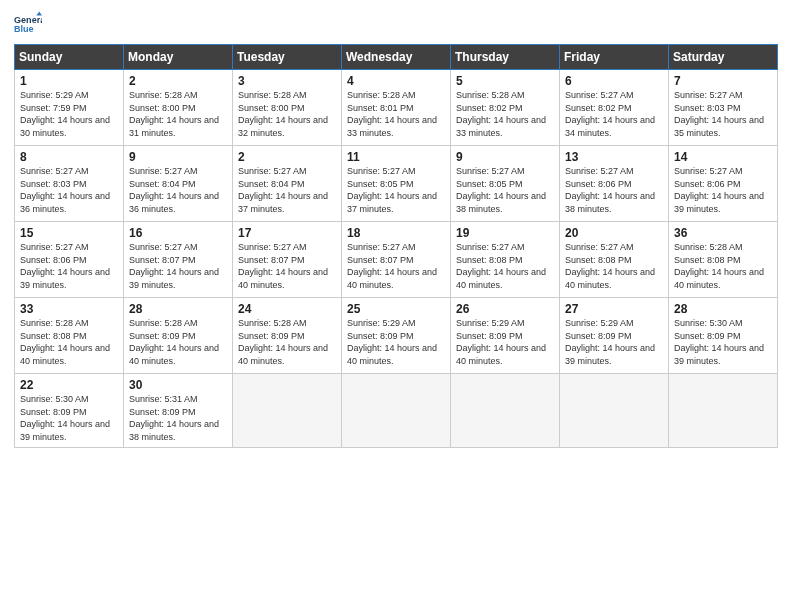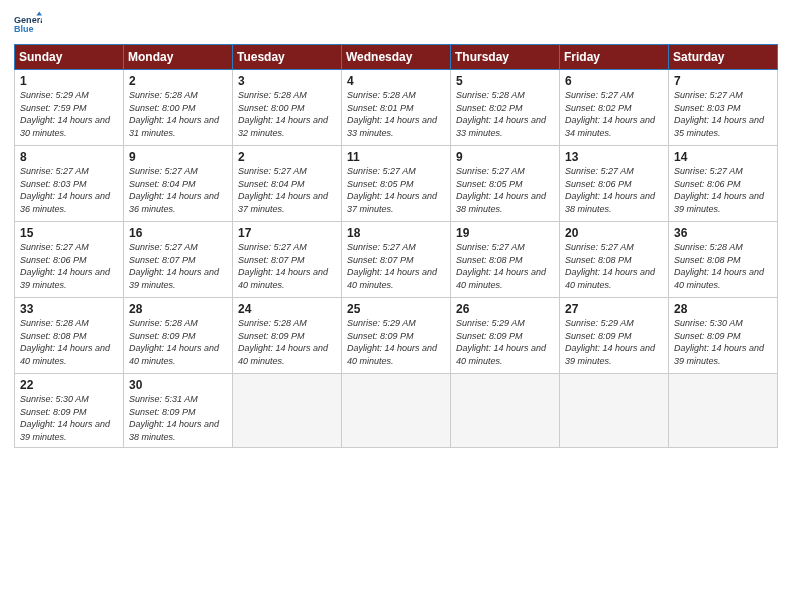--- a/index.html
+++ b/index.html
@@ -43,21 +43,21 @@
       font-size: 13px;
       color: #555;
       font-weight: normal;
     }
     .calendar {
       width: 100%;
       border-collapse: collapse;
       border: 1px solid #ccc;
     }
     .calendar th {
-      background: #7f1d1d;
+      background: #404040;
       color: #fff;
       font-size: 12px;
       font-weight: bold;
       padding: 5px 4px;
       text-align: left;
       border: 1px solid #2e7abf;
     }
     .calendar td {
       width: calc(100% / 7);
       vertical-align: top;
@@ -75,21 +75,20 @@
       font-size: 12px;
       font-weight: bold;
       color: #222;
       display: block;
       margin-bottom: 1px;
     }
     .day-info {
       font-size: 9px;
       color: #333;
       line-height: 1.4;
-      font-style: italic;
     }
     .week-row td {
       height: 76px;
     }
     .last-row td {
       height: 70px;
     }
   </style>
 </head>
 <body>

